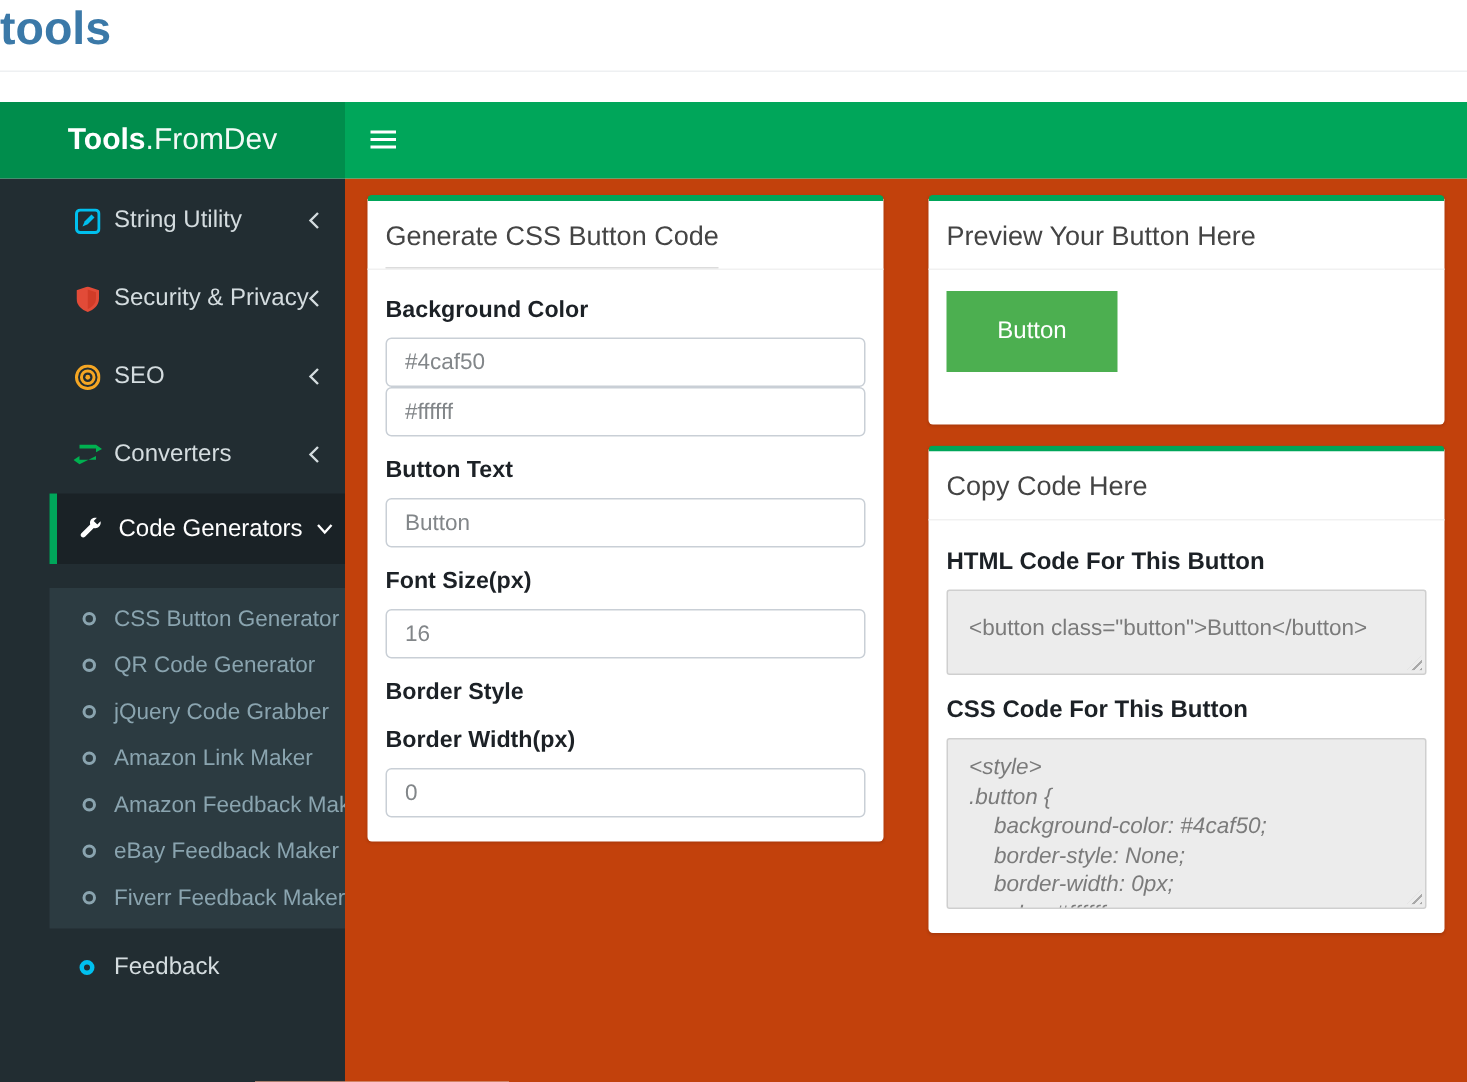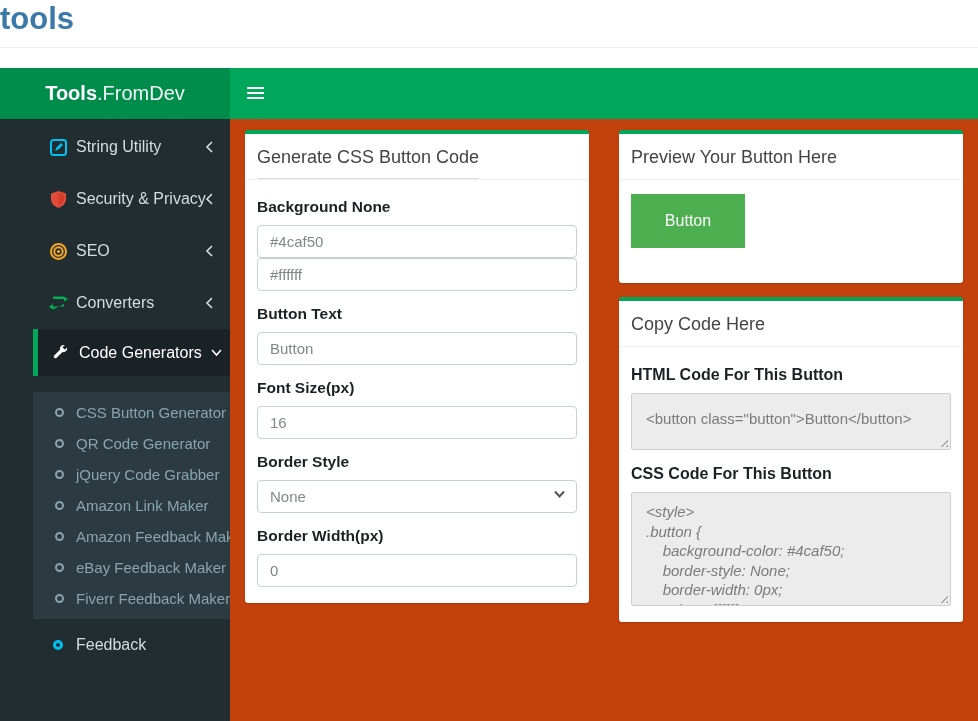--- a/index.html
+++ b/index.html
@@ -199,41 +199,36 @@
 </div>
 
 <div class="content">
   <div class="col">
     <div class="box">
       <div class="box-header">
         <span class="title-underline">Generate CSS Button Code</span>
       </div>
       <div class="box-body" id="generator-form">
           <div class="form-group">
-    <label>Background None</label>
+    <label>Background Color</label>
     <div class="inputwrap"><input type="text" value="#4caf50" style=""></div>
   </div>
           <div class="form-group">
     <div class="inputwrap"><input type="text" value="#ffffff" style=""></div>
   </div>
           <div class="form-group">
     <label>Button Text</label>
     <div class="inputwrap"><input type="text" value="Button" style=""></div>
   </div>
           <div class="form-group">
     <label>Font Size(px)</label>
     <div class="inputwrap"><input type="text" value="16" style=""></div>
   </div>
           <div class="form-group">
     <label>Border Style</label>
-    <div class="inputwrap"><select><option>None</option></select><span class="sel-chev">
-                <svg width="13" height="9" viewBox="0 0 13 9">
-                  <polyline points="2,1.5 6.5,6.5 11,1.5" fill="none" stroke="#555" stroke-width="2"></polyline>
-                </svg>
-              </span></div>
   </div>
           <div class="form-group">
     <label>Border Width(px)</label>
     <div class="inputwrap"><input type="text" value="0" style=""></div>
   </div>
         </div>
     </div>
   </div>
 
   <div class="col">

